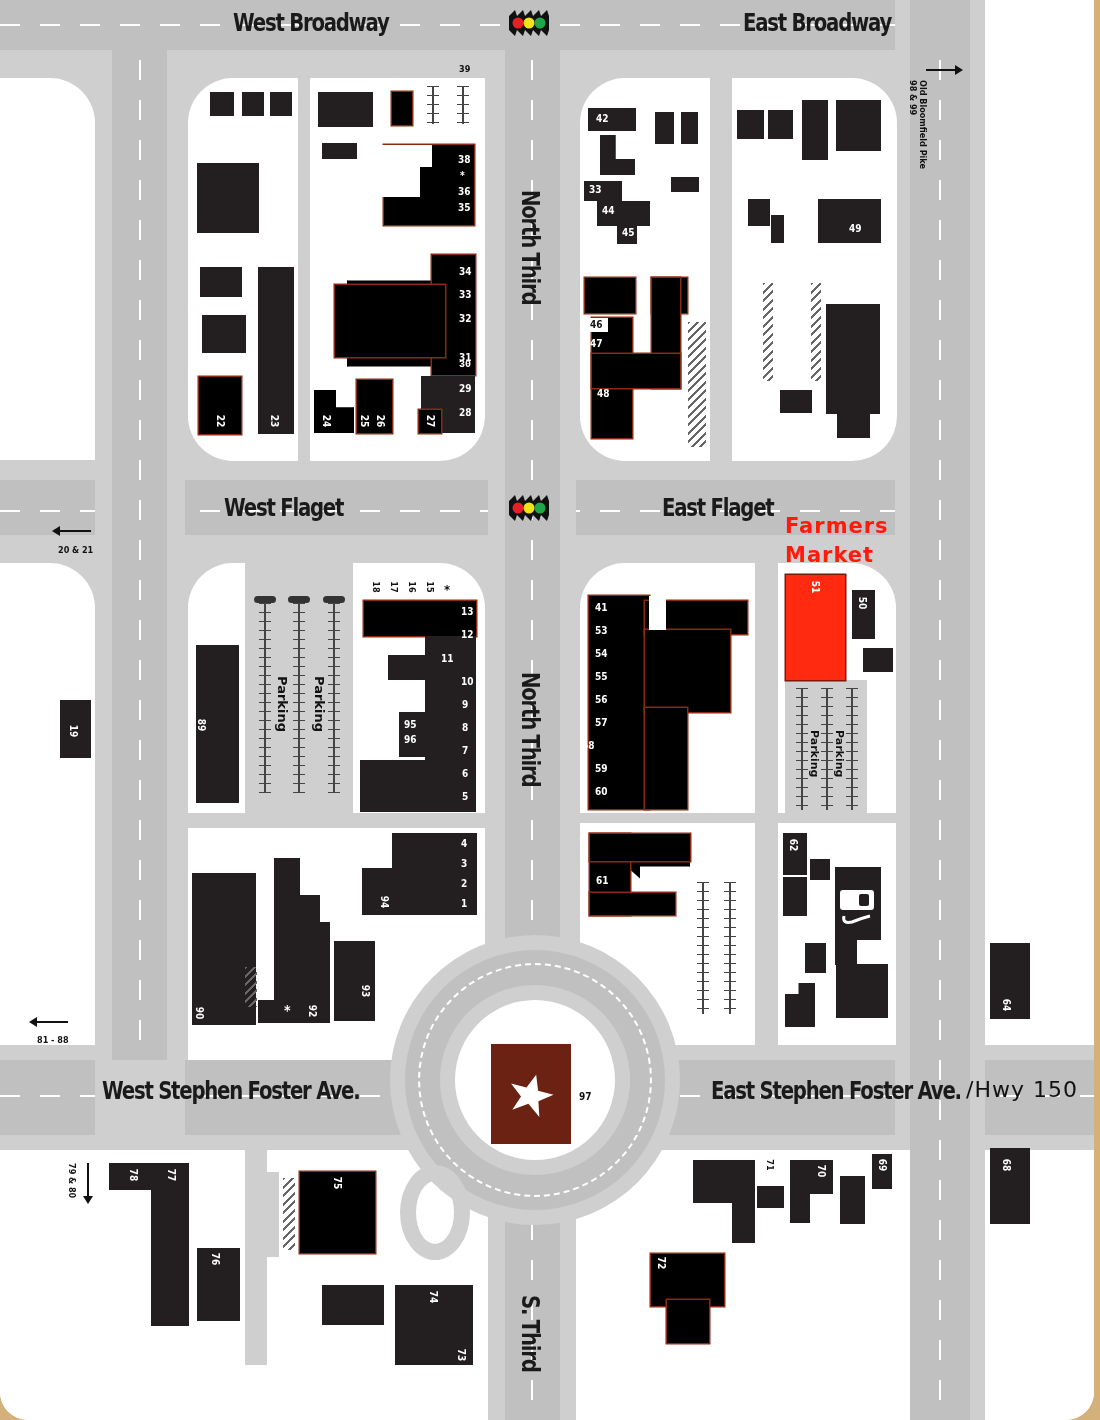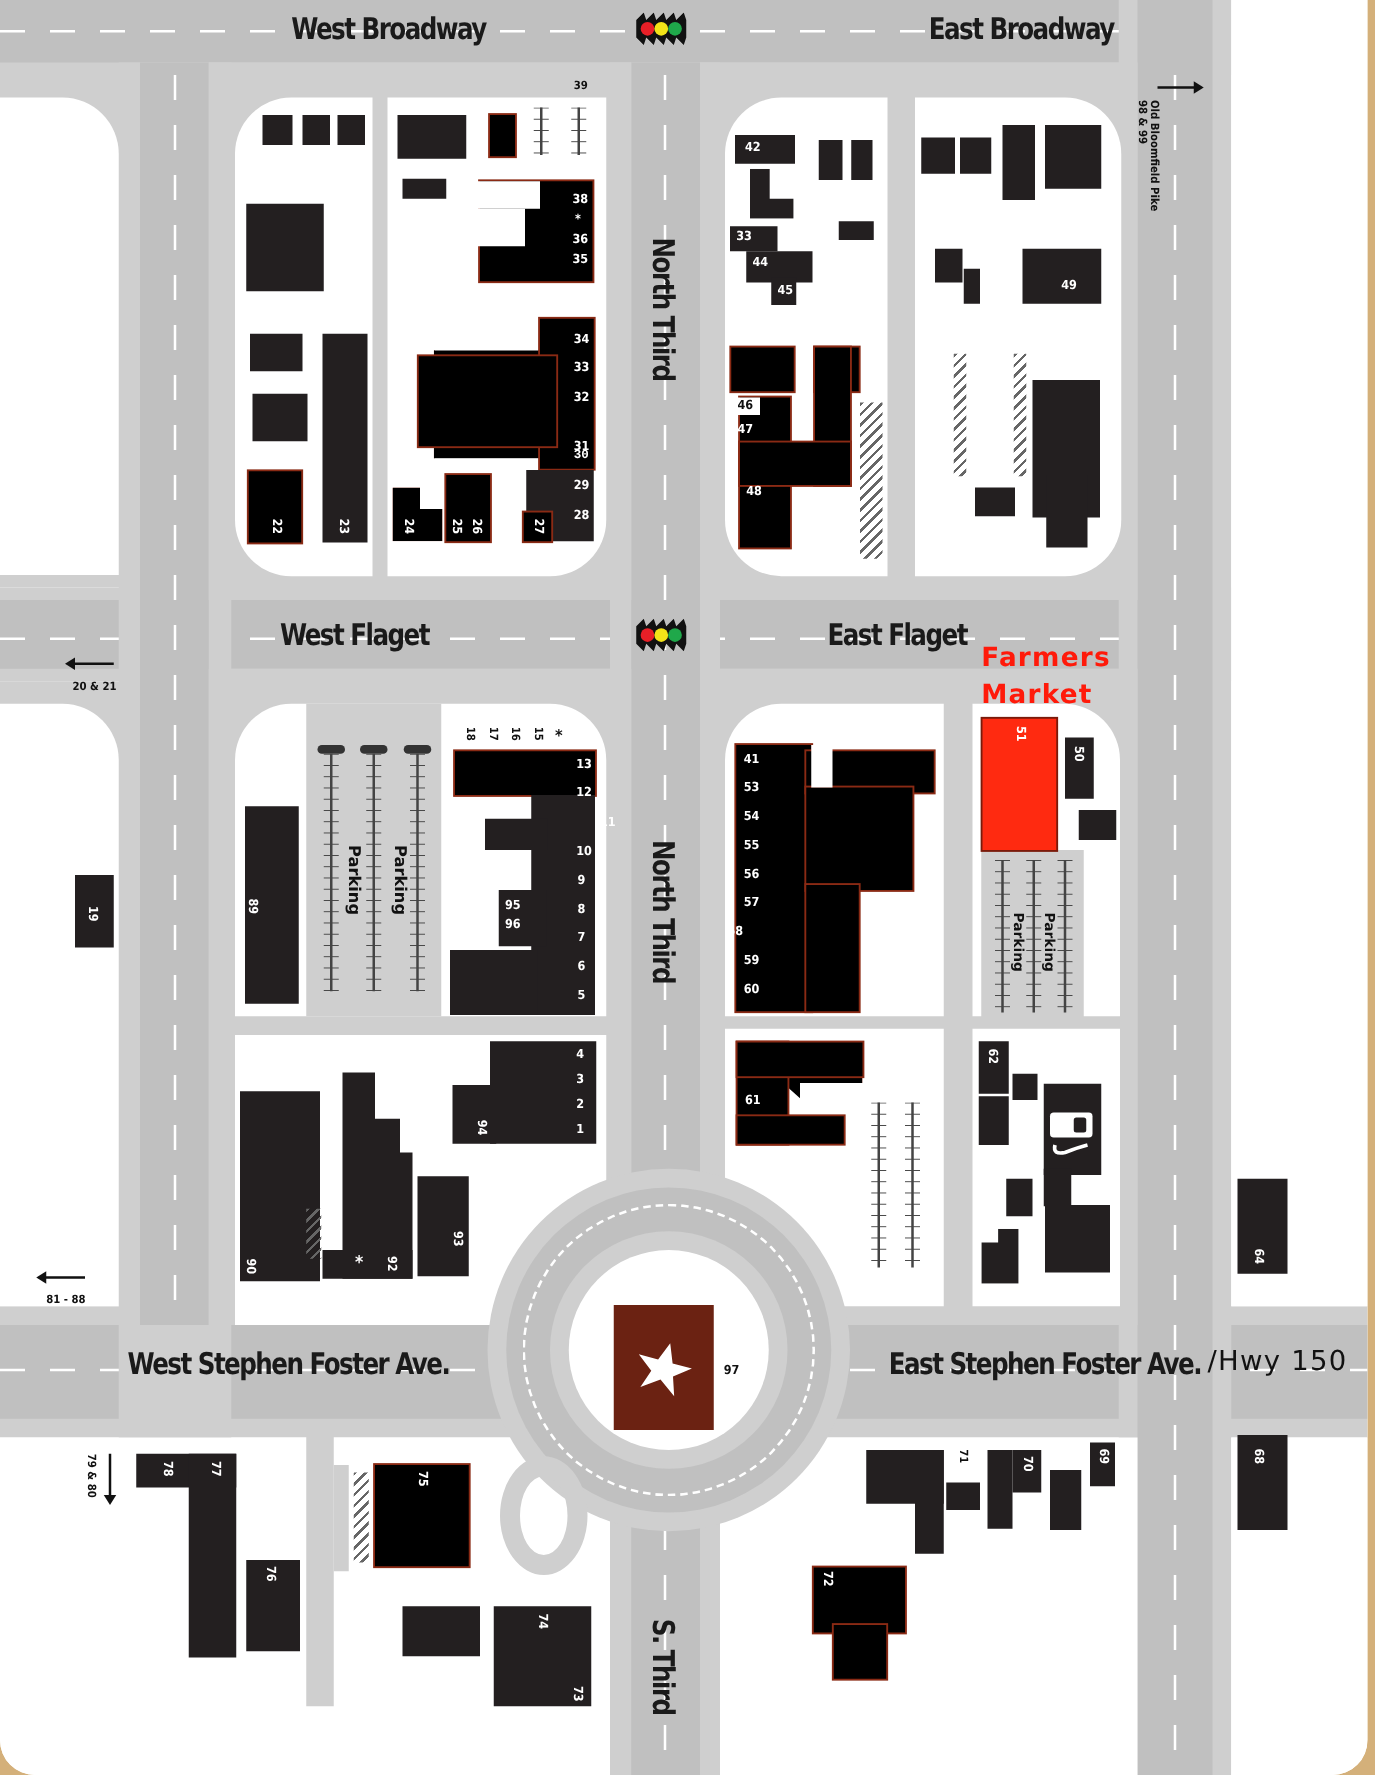--- a/index.html
+++ b/index.html
@@ -212,21 +212,21 @@
   <span class="small rot" style="left:424px;top:582px;">15</span>
   <span class="small" style="left:444px;top:582px;font-size:13px;">*</span>
 
   <div class="bld hi" style="left:364px;top:601px;width:112px;height:35px;"></div>
   <div class="bld" style="left:425px;top:636px;width:51px;height:176px;"></div>
   <div class="bld" style="left:388px;top:655px;width:50px;height:25px;"></div>
   <div class="bld" style="left:399px;top:712px;width:38px;height:45px;"></div>
   <div class="bld" style="left:360px;top:760px;width:70px;height:52px;"></div>
   <span class="num" style="left:461px;top:607px;">13</span>
   <span class="num" style="left:461px;top:630px;">12</span>
-  <span class="num" style="left:480px;top:654px;">11</span>
+  <span class="num" style="left:441px;top:654px;">11</span>
   <span class="num" style="left:461px;top:677px;">10</span>
   <span class="num" style="left:462px;top:700px;">9</span>
   <span class="num" style="left:462px;top:723px;">8</span>
   <span class="num" style="left:462px;top:746px;">7</span>
   <span class="num" style="left:462px;top:769px;">6</span>
   <span class="num" style="left:462px;top:792px;">5</span>
   <span class="num" style="left:404px;top:720px;">95</span>
   <span class="num" style="left:404px;top:735px;">96</span>
 
   <div class="bld" style="left:362px;top:868px;width:35px;height:47px;"></div>

